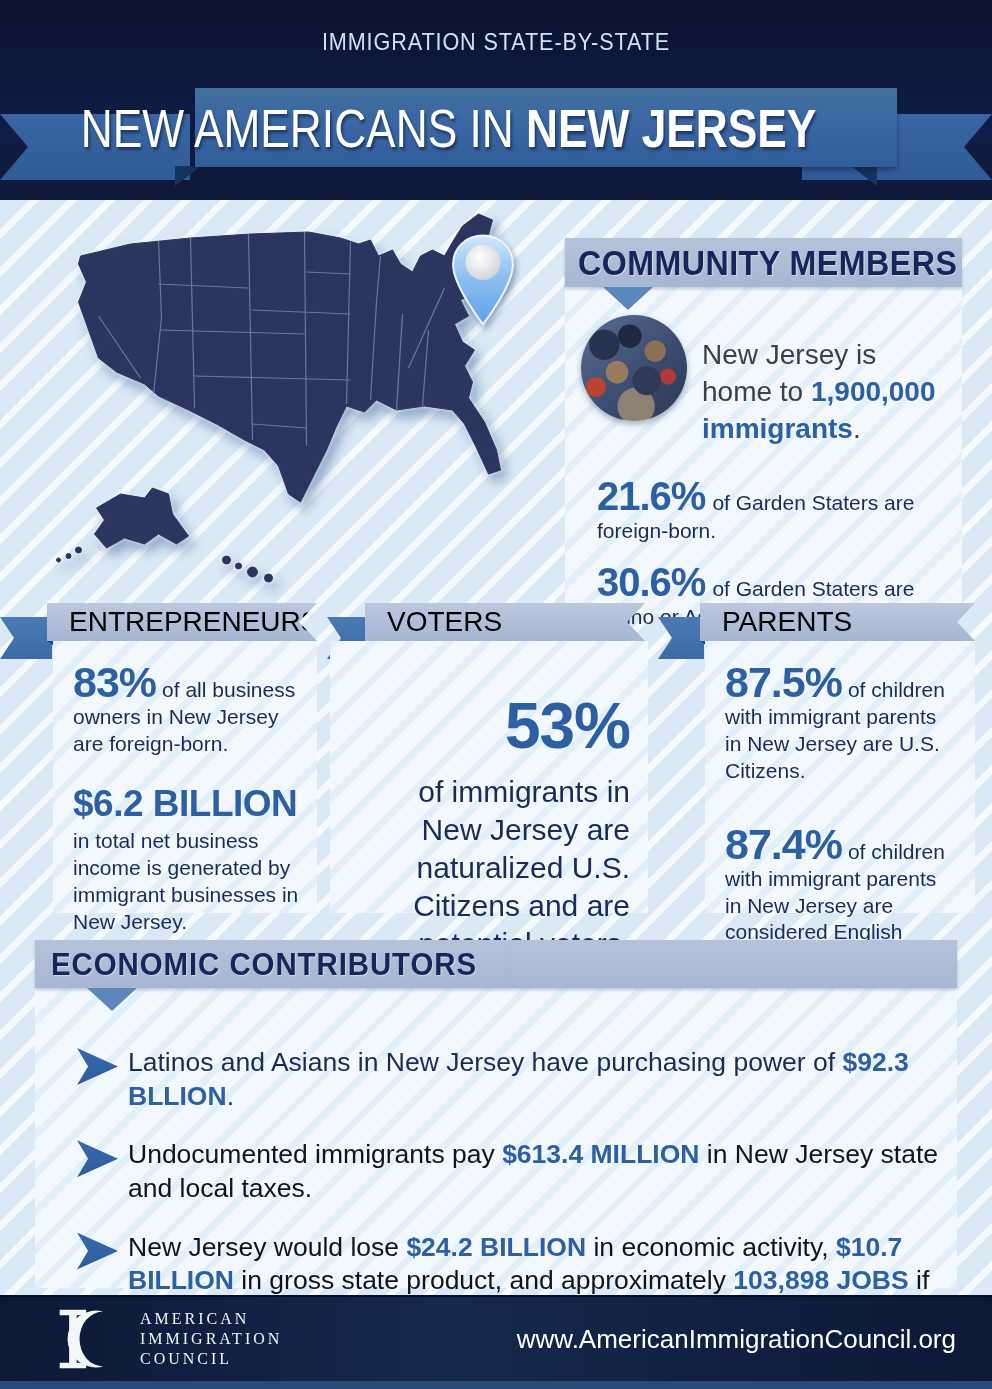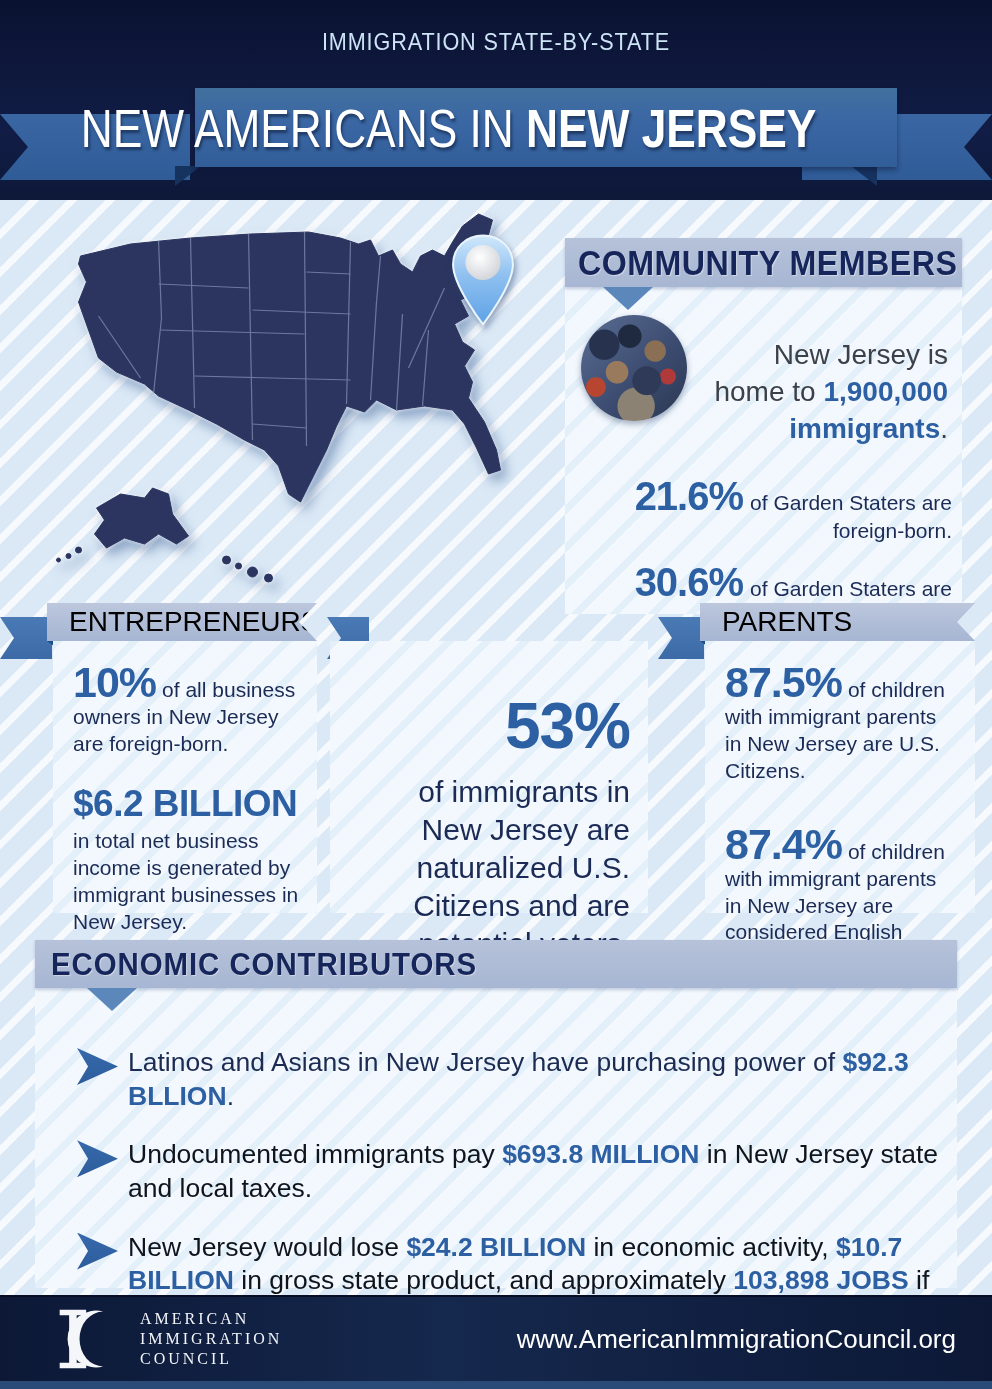--- a/index.html
+++ b/index.html
@@ -70,21 +70,21 @@
     text-shadow:1px 1px 1px rgba(255,255,255,.45);
     transform:scaleX(.92); transform-origin:left center; white-space:nowrap;
   }
   .pointer{
     width:0; height:0; border-left:25px solid transparent; border-right:25px solid transparent;
     border-top:23px solid #5c87bb;
   }
   .hl{ color:#2d5fa3; font-weight:700; }
 
   
-  .community{ position:absolute; left:565px; top:238px; width:397px; height:376px;text-align:right; }
+  .community{ position:absolute; left:565px; top:238px; width:397px; height:376px; }
   .community .head-bar{ height:49px; padding-left:13px; }
   .community .h-text{ font-size:35px; }
   .community .pointer{ position:absolute; left:38px; top:49px; }
   .intro{ display:flex; align-items:flex-start; padding:28px 14px 0 16px; }
   .photo{
     flex:0 0 auto; width:106px; height:106px; border-radius:50%;
     box-shadow:0 3px 6px rgba(40,60,100,.4);
     background:
       radial-gradient(circle at 22% 28%, #27324e 0 13%, transparent 14%),
       radial-gradient(circle at 46% 20%, #1f2940 0 11%, transparent 12%),
@@ -247,26 +247,29 @@
       </div>
     </div>
   </div>
 
   <div class="col-tail" style="left:0; width:52px;"></div>
   <div class="col-fold" style="left:47px;"></div>
   <div class="col-band" style="left:47px; width:270px;">
     <span class="h-text">ENTREPRENEURS</span>
   </div>
   <div class="col-panel panel" style="left:53px; width:264px;">
-    <p class="block"><span class="big-inline">10%</span><span>of all business owners in New Jersey are foreign-born.</span></p>
+    <p class="block"><span class="big-inline">83%</span><span>of all business owners in New Jersey are foreign-born.</span></p>
     <p class="block"><span class="big-line">$6.2 BILLION</span><span>in total net business income is generated by immigrant businesses in New Jersey.</span></p>
   </div>
 
   <div class="col-tail" style="left:327px; width:42px;"></div>
   <div class="col-fold" style="left:365px;"></div>
+  <div class="col-band" style="left:365px; width:280px;">
+    <span class="h-text">VOTERS</span>
+  </div>
   <div class="col-panel panel voters-panel" style="left:330px; width:318px;">
     <p class="vblock"><span class="huge">53%</span><span class="v-text">of immigrants in New Jersey are naturalized U.S. Citizens and are potential voters.</span></p>
   </div>
 
   <div class="col-tail" style="left:658px; width:46px;"></div>
   <div class="col-fold" style="left:700px;"></div>
   <div class="col-band" style="left:700px; width:275px;">
     <span class="h-text">PARENTS</span>
   </div>
   <div class="col-panel panel" style="left:705px; width:270px;">
@@ -279,21 +282,21 @@
       <span class="h-text">ECONOMIC CONTRIBUTORS</span>
     </div>
     <div class="pointer"></div>
     <div class="bullets">
       <div class="bullet">
         <span class="arrow"></span>
         <p class="b-text"><span>Latinos and Asians in New Jersey have purchasing power of </span><span class="hl">$92.3 BLLION</span><span>.</span></p>
       </div>
       <div class="bullet">
         <span class="arrow"></span>
-        <p class="b-text"><span>Undocumented immigrants pay </span><span class="hl">$693.8 MILLION</span><span> in New Jersey state and local taxes.</span></p>
+        <p class="b-text"><span>Undocumented immigrants pay </span><span class="hl">$613.4 MILLION</span><span> in New Jersey state and local taxes.</span></p>
       </div>
       <div class="bullet">
         <span class="arrow"></span>
         <p class="b-text"><span>New Jersey would lose </span><span class="hl">$24.2 BILLION</span><span> in economic activity, </span><span class="hl">$10.7 BILLION</span><span> in gross state product, and approximately </span><span class="hl">103,898 JOBS</span><span> if all undocumented immigrants were removed.</span></p>
       </div>
     </div>
   </div>
 
   <div class="footer">
     <div class="logo">

